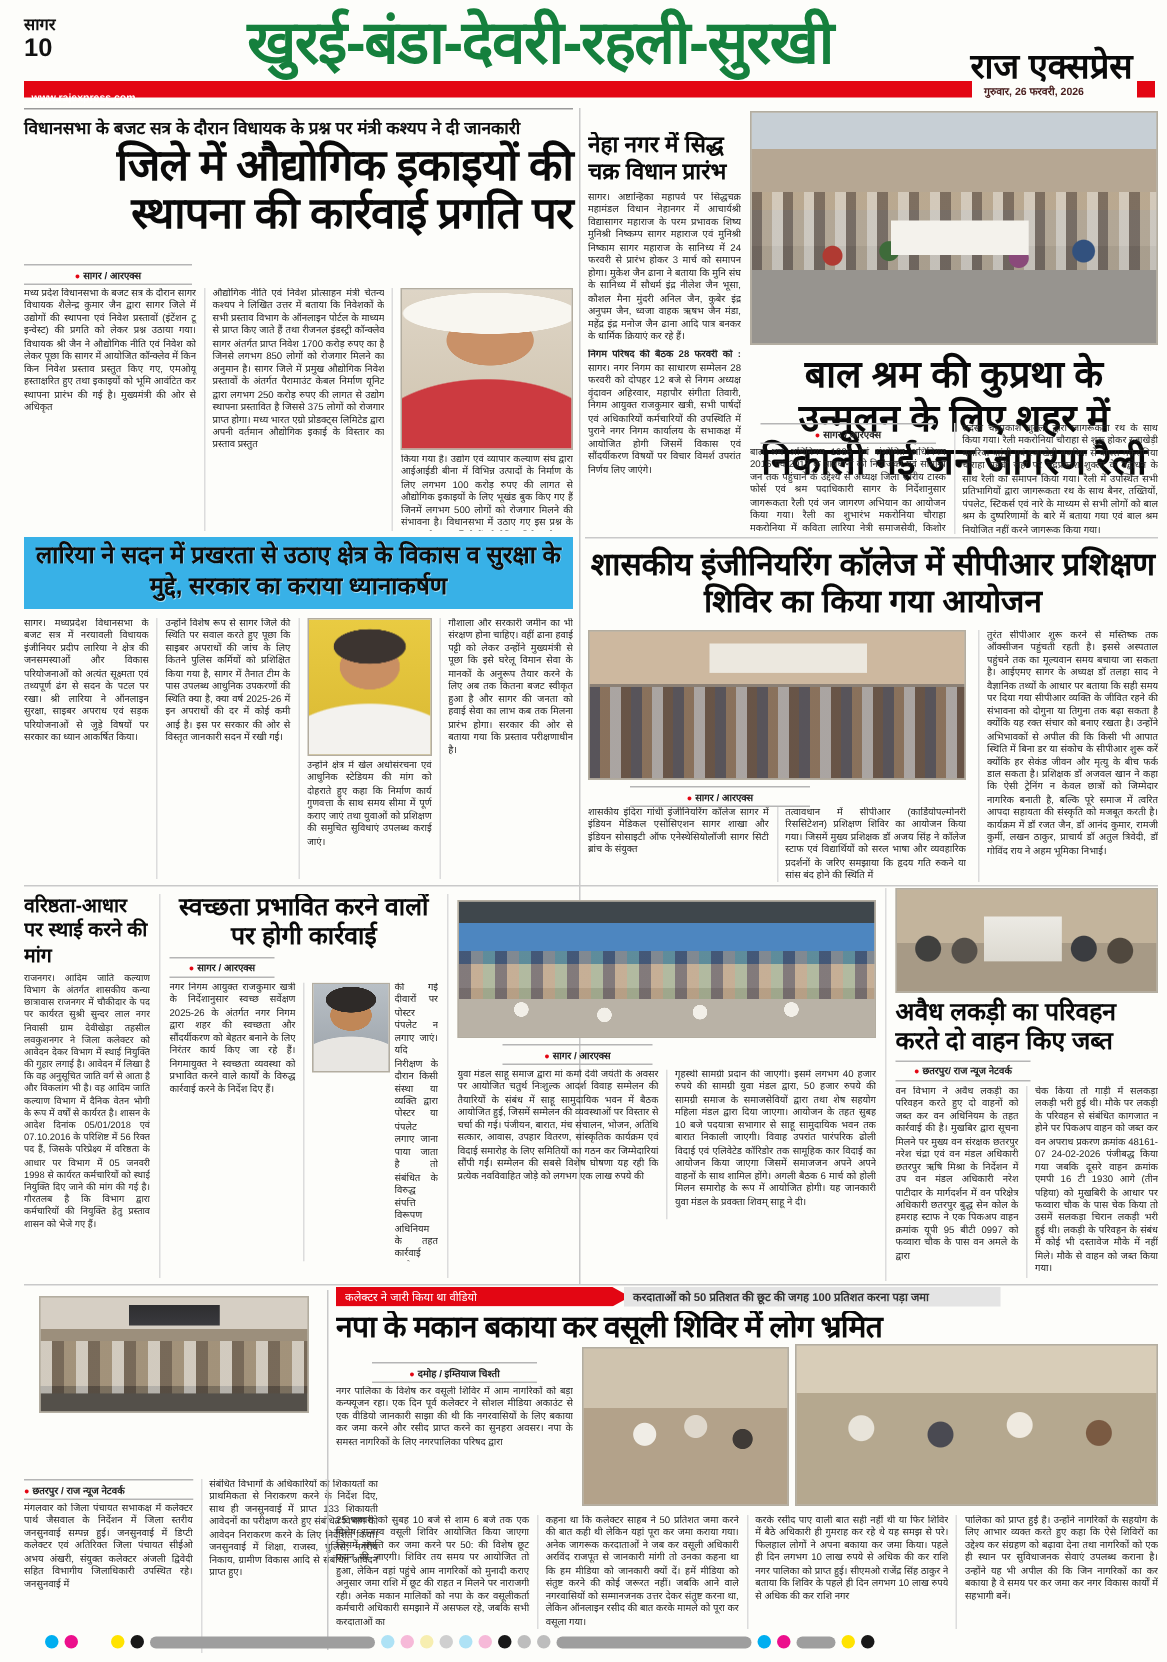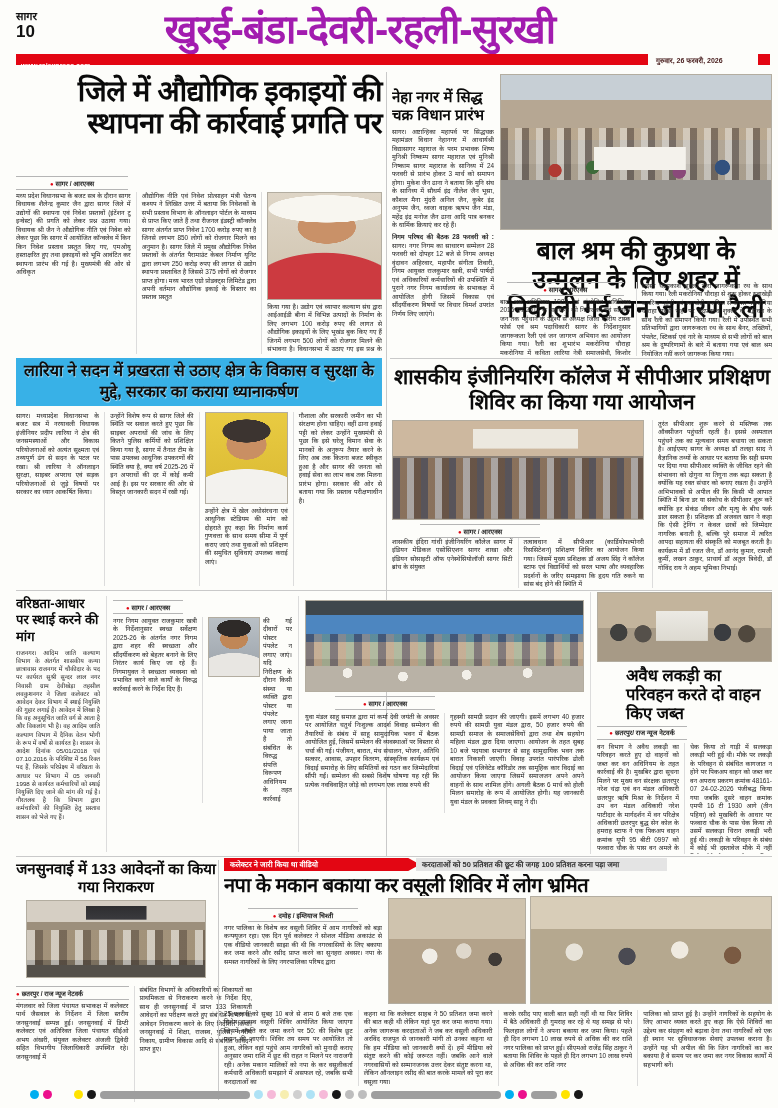--- a/index.html
+++ b/index.html
@@ -6,21 +6,21 @@
   html,body { background:#efefef; }
   body { font-family:"Liberation Sans","DejaVu Sans",sans-serif; }
   #paper {
     position:relative; width:778px; height:1108px; margin:0 auto;
     background:#fdfdfa; overflow:hidden; color:#1a1a1a;
   }
   .abs { position:absolute; }
   
   .edition-name { font-size:11px; font-weight:bold; color:#111; }
   .edition-no { font-size:17px; font-weight:bold; color:#111; line-height:1; }
-  .masthead { font-size:40px; font-weight:800; letter-spacing:-1px; color:#a21caf; text-align:center; line-height:1; white-space:nowrap; }
+  .masthead { font-size:40px; font-weight:800; letter-spacing:-1px; color:#15803d; text-align:center; line-height:1; white-space:nowrap; }
   .brand { font-size:23px; font-weight:800; color:#0a0a0a; text-align:center; white-space:nowrap; }
   .redbar { background:#e30613; height:11px; }
   .redbar span { color:#fff; font-size:7px; font-weight:bold; padding-left:5px; line-height:11px; display:inline-block; }
   .datetxt { font-size:7px; font-weight:bold; color:#4a2020; white-space:nowrap; }
   .redsquare { background:#e30613; width:12px; height:11px; }
   
   .vrule { width:1px; background:#c9c9c9; }
   .hrule { height:1px; background:#c9c9c9; }
   
   .kicker { font-size:11.5px; font-weight:bold; color:#101010; border-top:1px solid #9a9a9a; padding-top:4px; }
@@ -33,21 +33,21 @@
   .hl-xs { font-size:13px; line-height:1.25; }
   .hl-napa { font-size:20px; line-height:1.1; white-space:nowrap; letter-spacing:-0.5px; }
   .bluehead { background:#38b1e7; color:#0d0d0d; text-align:center; font-weight:800; font-size:16px; line-height:1.3; padding:3px 4px; text-shadow:0.5px 0.5px 0 rgba(255,255,255,.6); }
   .byline { font-size:6.5px; font-weight:bold; color:#222; border-top:1px solid #b5b5b5; border-bottom:1px solid #b5b5b5; padding:1.5px 0; text-align:center; }
   .bullet { color:#e30613; font-size:6px; margin-right:2px; }
   .bt { font-size:6.4px; line-height:1.32; text-align:justify; color:#262626; overflow:hidden; }
   .lead-bold { font-weight:bold; }
   .cols { display:flex; gap:5px; overflow:hidden; }
   .col { flex:1; border-left:1px solid #dcdcdc; padding-left:5px; overflow:hidden; }
   .col:first-child { border-left:none; padding-left:0; }
-  .ribbon { background:#e30613; color:#fff; font-size:7.5px; font-weight:bold; line-height:13px; padding-left:6px; clip-path:polygon(0 0,94% 0,100% 50%,94% 100%,0 100%); }
+  .ribbon { background:#e30613; color:#fff; font-size:7.5px; font-weight:normal; line-height:13px; padding-left:6px; clip-path:polygon(0 0,94% 0,100% 50%,94% 100%,0 100%); }
   .graystrip { background:#e4e4e4; color:#333; font-size:7.5px; font-weight:bold; line-height:13px; padding-left:6px; }
   
   .ph { border:1px solid #b3ada0; background-color:#c9c2b4; }
   .ph-minister { background:
     radial-gradient(ellipse 52% 13% at 52% 15%, #f8f6f0 98%, transparent),
     radial-gradient(ellipse 26% 16% at 52% 32%, #c99168 98%, transparent),
     radial-gradient(ellipse 72% 42% at 50% 98%, #cc3a40 98%, transparent),
     linear-gradient(180deg,#ded5c6,#cfc3ae); }
   .ph-laria { background:
     radial-gradient(ellipse 30% 13% at 50% 20%, #3c3430 98%, transparent),
@@ -125,32 +125,34 @@
 </head>
 <body>
 
 <div id="paper">
 
   <div class="abs" style="left:16px; top:8px;">
     <div class="edition-name">सागर</div>
     <div class="edition-no">10</div>
   </div>
   <div class="abs masthead" style="left:105px; top:9px; width:510px;">खुरई-बंडा-देवरी-रहली-सुरखी</div>
+  <div class="abs brand" style="left:630px; top:27px; width:142px;">राज एक्सप्रेस</div>
   <div class="abs redbar" style="left:16px; top:54px; width:632px;">
     <span>www.rajexpress.com</span>
   </div>
   <div class="abs datetxt" style="left:656px; top:56px;">गुरुवार, 26 फरवरी, 2026</div>
   <div class="abs redsquare" style="left:758px; top:54px;"></div>
 
   <div class="abs vrule" style="left:386px; top:72px; height:784px;"></div>
   <div class="abs hrule" style="left:16px; top:590px; width:756px;"></div>
   <div class="abs hrule" style="left:16px; top:856px; width:756px;"></div>
   <div class="abs hrule" style="left:390px; top:358px; width:382px;"></div>
 
   <div class="abs" style="left:16px; top:72px; width:366px;">
+    <div class="kicker">विधानसभा के बजट सत्र के दौरान विधायक के प्रश्न पर मंत्री कश्यप ने दी जानकारी</div>
     <div class="hl hl-xl" style="margin-top:4px;">जिले में औद्योगिक इकाइयों की स्थापना की कार्रवाई प्रगति पर</div>
   </div>
   <div class="abs byline" style="left:16px; top:176px; width:112px;">
     <span class="bullet">●</span><span>सागर / आरएक्स</span>
   </div>
   <div class="abs cols" style="left:16px; top:192px; width:366px; height:162px;">
     <div class="col bt">मध्य प्रदेश विधानसभा के बजट सत्र के दौरान सागर विधायक शैलेन्द्र कुमार जैन द्वारा सागर जिले में उद्योगों की स्थापना एवं निवेश प्रस्तावों (इंटेंशन टू इन्वेस्ट) की प्रगति को लेकर प्रश्न उठाया गया। विधायक श्री जैन ने औद्योगिक नीति एवं निवेश को लेकर पूछा कि सागर में आयोजित कॉन्क्लेव में किन किन निवेश प्रस्ताव प्रस्तुत किए गए, एमओयू हस्ताक्षरित हुए तथा इकाइयों को भूमि आवंटित कर स्थापना प्रारंभ की गई है। मुख्यमंत्री की ओर से अधिकृत</div>
     <div class="col bt">औद्योगिक नीति एवं निवेश प्रोत्साहन मंत्री चेतन्य कश्यप ने लिखित उत्तर में बताया कि निवेशकों के सभी प्रस्ताव विभाग के ऑनलाइन पोर्टल के माध्यम से प्राप्त किए जाते हैं तथा रीजनल इंडस्ट्री कॉन्क्लेव सागर अंतर्गत प्राप्त निवेश 1700 करोड़ रुपए का है जिनसे लगभग 850 लोगों को रोजगार मिलने का अनुमान है। सागर जिले में प्रमुख औद्योगिक निवेश प्रस्तावों के अंतर्गत पैरामाउंट केबल निर्माण यूनिट द्वारा लगभग 250 करोड़ रुपए की लागत से उद्योग स्थापना प्रस्तावित है जिससे 375 लोगों को रोजगार प्राप्त होगा। मध्य भारत एग्रो प्रोडक्ट्स लिमिटेड द्वारा अपनी वर्तमान औद्योगिक इकाई के विस्तार का प्रस्ताव प्रस्तुत</div>
     <div class="col">
       <div class="ph ph-minister" style="width:100%; height:108px; margin-bottom:3px;"></div>
@@ -202,20 +204,21 @@
     <div class="col bt">तत्वावधान में सीपीआर (कार्डियोपल्मोनरी रिससिटेशन) प्रशिक्षण शिविर का आयोजन किया गया। जिसमें मुख्य प्रशिक्षक डॉ अजय सिंह ने कॉलेज स्टाफ एवं विद्यार्थियों को सरल भाषा और व्यवहारिक प्रदर्शनों के जरिए समझाया कि हृदय गति रुकने या सांस बंद होने की स्थिति में</div>
   </div>
   <div class="abs bt" style="left:652px; top:420px; width:120px; height:168px; border-left:1px solid #dcdcdc; padding-left:5px;">तुरंत सीपीआर शुरू करने से मस्तिष्क तक ऑक्सीजन पहुंचती रहती है। इससे अस्पताल पहुंचने तक का मूल्यवान समय बचाया जा सकता है। आईएमए सागर के अध्यक्ष डॉ तलहा साद ने वैज्ञानिक तथ्यों के आधार पर बताया कि सही समय पर दिया गया सीपीआर व्यक्ति के जीवित रहने की संभावना को दोगुना या तिगुना तक बढ़ा सकता है क्योंकि यह रक्त संचार को बनाए रखता है। उन्होंने अभिभावकों से अपील की कि किसी भी आपात स्थिति में बिना डर या संकोच के सीपीआर शुरू करें क्योंकि हर सेकंड जीवन और मृत्यु के बीच फर्क डाल सकता है। प्रशिक्षक डॉ अजवल खान ने कहा कि ऐसी ट्रेनिंग न केवल छात्रों को जिम्मेदार नागरिक बनाती है, बल्कि पूरे समाज में त्वरित आपदा सहायता की संस्कृति को मजबूत करती है। कार्यक्रम में डॉ रजत जैन, डॉ आनंद कुमार, रामजी कुर्मी, लखन ठाकुर, प्राचार्य डॉ अतुल त्रिवेदी, डॉ गोविंद राय ने अहम भूमिका निभाई।</div>
 
   <div class="abs" style="left:16px; top:596px; width:84px; height:256px; overflow:hidden;">
     <div class="hl hl-xs">वरिष्ठता-आधार पर स्थाई करने की मांग</div>
     <div class="bt" style="margin-top:4px; font-size:6.2px;">राजनगर। आदिम जाति कल्याण विभाग के अंतर्गत शासकीय कन्या छात्रावास राजनगर में चौकीदार के पद पर कार्यरत सुश्री सुन्दर लाल नगर निवासी ग्राम देवीखेड़ा तहसील लवकुशनगर ने जिला कलेक्टर को आवेदन देकर विभाग में स्थाई नियुक्ति की गुहार लगाई है। आवेदन में लिखा है कि वह अनुसूचित जाति वर्ग से आता है और विकलांग भी है। वह आदिम जाति कल्याण विभाग में दैनिक वेतन भोगी के रूप में वर्षों से कार्यरत है। शासन के आदेश दिनांक 05/01/2018 एवं 07.10.2016 के परिशिष्ट में 56 रिक्त पद हैं, जिसके परिप्रेक्ष्य में वरिष्ठता के आधार पर विभाग में 05 जनवरी 1998 से कार्यरत कर्मचारियों को स्थाई नियुक्ति दिए जाने की मांग की गई है। गौरतलब है कि विभाग द्वारा कर्मचारियों की नियुक्ति हेतु प्रस्ताव शासन को भेजे गए हैं।</div>
   </div>
 
   <div class="abs" style="left:106px; top:596px; width:186px; height:256px; overflow:hidden; border-left:1px solid #dcdcdc; padding-left:6px;">
+    <div class="hl hl-md" style="text-align:center;">स्वच्छता प्रभावित करने वालों पर होगी कार्रवाई</div>
     <div class="byline" style="width:70px; margin:4px 0 3px;">
       <span class="bullet">●</span><span>सागर / आरएक्स</span>
     </div>
     <div class="cols" style="height:186px;">
       <div class="col bt">नगर निगम आयुक्त राजकुमार खत्री के निर्देशानुसार स्वच्छ सर्वेक्षण 2025-26 के अंतर्गत नगर निगम द्वारा शहर की स्वच्छता और सौंदर्यीकरण को बेहतर बनाने के लिए निरंतर कार्य किए जा रहे हैं। निगमायुक्त ने स्वच्छता व्यवस्था को प्रभावित करने वाले कार्यों के विरुद्ध कार्रवाई करने के निर्देश दिए हैं।</div>
       <div class="col">
         <div class="ph ph-official" style="width:52px; height:60px; float:left; margin:0 3px 2px 0;"></div>
         <div class="bt">की गई दीवारों पर पोस्टर पंपलेट न लगाए जाएं। यदि निरीक्षण के दौरान किसी संस्था या व्यक्ति द्वारा पोस्टर या पंपलेट लगाए जाना पाया जाता है तो संबंधित के विरुद्ध संपत्ति विरूपण अधिनियम के तहत कार्रवाई करते हुए चालानी कार्रवाई भी की जाए। निगमायुक्त ने नागरिकों से अपील करते हुए कहा है कि शहर को स्वच्छ और सुंदर बनाने में सहयोग करें।</div>
       </div>
     </div>
@@ -227,32 +230,31 @@
       <span class="bullet">●</span><span>सागर / आरएक्स</span>
     </div>
     <div class="cols" style="height:100px;">
       <div class="col bt">युवा मंडल साहू समाज द्वारा मां कर्मा देवी जयंती के अवसर पर आयोजित चतुर्थ निःशुल्क आदर्श विवाह सम्मेलन की तैयारियों के संबंध में साहू सामुदायिक भवन में बैठक आयोजित हुई, जिसमें सम्मेलन की व्यवस्थाओं पर विस्तार से चर्चा की गई। पंजीयन, बारात, मंच संचालन, भोजन, अतिथि सत्कार, आवास, उपहार वितरण, सांस्कृतिक कार्यक्रम एवं विदाई समारोह के लिए समितियों का गठन कर जिम्मेदारियां सौंपी गईं। सम्मेलन की सबसे विशेष घोषणा यह रही कि प्रत्येक नवविवाहित जोड़े को लगभग एक लाख रुपये की</div>
       <div class="col bt">गृहस्थी सामग्री प्रदान की जाएगी। इसमें लगभग 40 हजार रुपये की सामग्री युवा मंडल द्वारा, 50 हजार रुपये की सामग्री समाज के समाजसेवियों द्वारा तथा शेष सहयोग महिला मंडल द्वारा दिया जाएगा। आयोजन के तहत सुबह 10 बजे पदयात्रा सभागार से साहू सामुदायिक भवन तक बारात निकाली जाएगी। विवाह उपरांत पारंपरिक ढोली विदाई एवं एलिवेटेड कॉरिडोर तक सामूहिक कार विदाई का आयोजन किया जाएगा जिसमें समाजजन अपने अपने वाहनों के साथ शामिल होंगे। अगली बैठक 6 मार्च को होली मिलन समारोह के रूप में आयोजित होगी। यह जानकारी युवा मंडल के प्रवक्ता शिवम् साहू ने दी।</div>
     </div>
   </div>
 
   <div class="abs" style="left:590px; top:592px; width:182px; height:262px; overflow:hidden; border-left:1px solid #dcdcdc; padding-left:6px;">
     <div class="ph ph-truck" style="width:100%; height:70px;"></div>
-    <div class="hl hl-md" style="margin-top:4px;margin-left:29px;">अवैध लकड़ी का परिवहन करते दो वाहन किए जब्त</div>
+    <div class="hl hl-md" style="margin-top:4px;">अवैध लकड़ी का परिवहन करते दो वाहन किए जब्त</div>
     <div class="byline" style="width:90px; margin:3px 0;">
       <span class="bullet">●</span><span>छतरपुर/ राज न्यूज नेटवर्क</span>
     </div>
     <div class="cols" style="height:128px;">
       <div class="col bt">वन विभाग ने अवैध लकड़ी का परिवहन करते हुए दो वाहनों को जब्त कर वन अधिनियम के तहत कार्रवाई की है। मुखबिर द्वारा सूचना मिलने पर मुख्य वन संरक्षक छतरपुर नरेश चंद्रा एवं वन मंडल अधिकारी छतरपुर ऋषि मिश्रा के निर्देशन में उप वन मंडल अधिकारी नरेश पाटीदार के मार्गदर्शन में वन परिक्षेत्र अधिकारी छतरपुर बुद्ध सेन कोल के हमराह स्टाफ ने एक पिकअप वाहन क्रमांक यूपी 95 बीटी 0997 को फव्वारा चौक के पास वन अमले के द्वारा</div>
       <div class="col bt">चेक किया तो गाड़ी में सलकड़ा लकड़ी भरी हुई थी। मौके पर लकड़ी के परिवहन से संबंधित कागजात न होने पर पिकअप वाहन को जब्त कर वन अपराध प्रकरण क्रमांक 48161-07 24-02-2026 पंजीबद्ध किया गया जबकि दूसरे वाहन क्रमांक एमपी 16 टी 1930 आगे (तीन पहिया) को मुखबिरी के आधार पर फव्वारा चौक के पास चेक किया तो उसमें सलकड़ा चिरान लकड़ी भरी हुई थी। लकड़ी के परिवहन के संबंध में कोई भी दस्तावेज मौके में नहीं मिले। मौके से वाहन को जब्त किया गया।</div>
     </div>
   </div>
 
   <div class="abs" style="left:16px; top:860px; width:200px;">
-    <div class="hl hl-sm" style="text-align:center;">जनसुनवाई में 133 आवेदनों का किया गया निराकरण</div>
     <div class="ph ph-hall" style="width:180px; height:78px; margin:4px auto 0;"></div>
   </div>
   <div class="abs" style="left:16px; top:986px; width:236px; height:116px; overflow:hidden;">
     <div class="cols" style="height:100%;">
       <div class="col">
         <div class="byline" style="width:100%; margin-bottom:2px; text-align:left;">
           <span class="bullet">●</span><span>छतरपुर / राज न्यूज नेटवर्क</span>
         </div>
         <div class="bt">मंगलवार को जिला पंचायत सभाकक्ष में कलेक्टर पार्थ जैसवाल के निर्देशन में जिला स्तरीय जनसुनवाई सम्पन्न हुई। जनसुनवाई में डिप्टी कलेक्टर एवं अतिरिक्त जिला पंचायत सीईओ अभय अंखरी, संयुक्त कलेक्टर अंजली द्विवेदी सहित विभागीय जिलाधिकारी उपस्थित रहे। जनसुनवाई में</div>
       </div>

